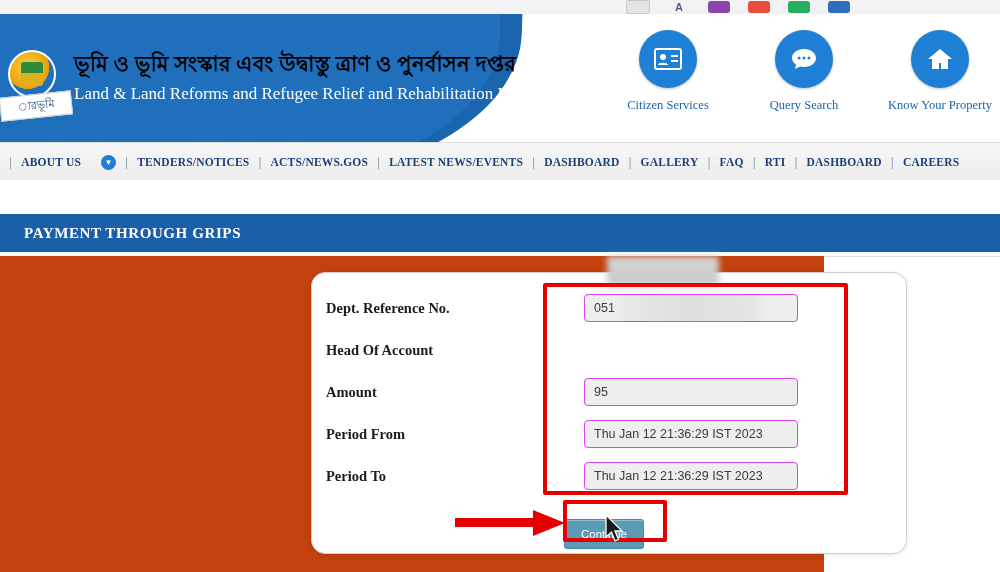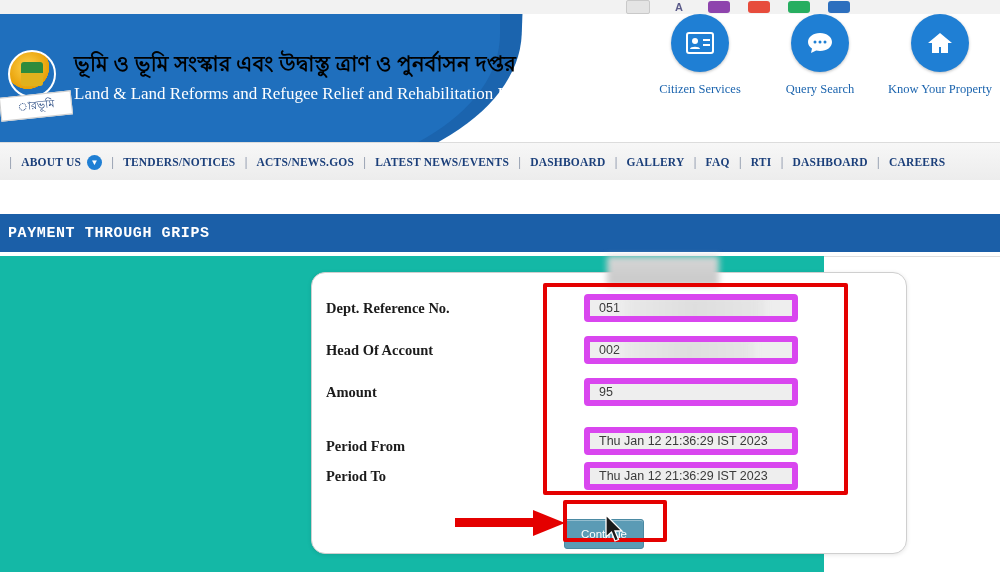--- a/index.html
+++ b/index.html
@@ -62,21 +62,21 @@
   }
   .title-bn{
     position:absolute;left:74px;top:34px;color:#000000;font-size:21px;font-weight:bold;
     font-family:"Liberation Serif", serif;letter-spacing:0.3px;white-space:nowrap;
   }
   .title-en{
     position:absolute;left:74px;top:70px;color:#ffffff;font-size:17px;
     font-family:"Liberation Serif", serif;white-space:nowrap;
   }
 
-  .quick-links{position:absolute;right:0px;top:0;display:flex;gap:0px;align-items:center;}
+  .quick-links{position:absolute;right:0px;top:16px;display:flex;gap:16px;align-items:center;}
   .ql{width:120px;text-align:center;position:relative;}
   .ql .circle{
     width:58px;height:58px;border-radius:50%;background:#1f7fd4;margin:0 auto;
     display:flex;align-items:center;justify-content:center;color:#ffffff;
     box-shadow:0 1px 3px rgba(0,0,0,0.25);
   }
   .ql .circle svg{display:block;}
   .ql .lbl{
     margin-top:10px;color:#1b64ae;font-size:12.5px;font-family:"Liberation Serif", serif;
     white-space:nowrap;
@@ -84,59 +84,59 @@
 
   
   .nav{
     position:absolute;left:0;top:142px;width:1000px;height:38px;
     background:linear-gradient(180deg,#f7f7f7 0%,#ececec 100%);
     border-top:1px solid #dcdcdc;border-bottom:1px solid #cfcfcf;
     display:flex;align-items:center;overflow:hidden;
   }
   .nav .item{
     color:#1b3f7a;font-size:11.5px;font-weight:bold;font-family:"Liberation Serif", serif;
-    white-space:nowrap;letter-spacing:0.2px;display:flex;align-items:center;gap:6px;
+    white-space:nowrap;letter-spacing:0.2px;display:flex;align-items:center;gap:20px;
   }
   .nav .sep{color:#9aa4b4;font-size:12px;padding:0 9px;}
   .nav .caret{
     width:15px;height:15px;border-radius:50%;background:#1f7fd4;color:#fff;
     font-size:8px;display:inline-flex;align-items:center;justify-content:center;
   }
 
   
   .pagebandwrap{position:absolute;left:0;top:180px;width:1000px;height:36px;background:#ffffff;}
   .pageband{
     position:absolute;left:0;top:214px;width:1000px;height:38px;
     background:#1b5fa8;display:flex;align-items:center;
   }
   .pageband .t{
-    color:#ffffff;font-size:15px;font-weight:bold;font-family:Liberation Mono, monospace;
-    margin-left:8px;letter-spacing:0.6px;
+    color:#ffffff;font-size:15px;font-weight:bold;font-family:Liberation Serif, serif;
+    margin-left:24px;letter-spacing:0.6px;
   }
   .pageband-bottom{
     position:absolute;left:0;top:252px;width:1000px;height:4px;background:#ffffff;
     border-bottom:1px solid #dddddd;
   }
 
   
-  .content{position:absolute;left:0;top:256px;width:824px;height:316px;background:#14b8a6;}
+  .content{position:absolute;left:0;top:256px;width:824px;height:316px;background:#c2410c;}
 
   .card{
     position:absolute;left:311px;top:16px;width:594px;height:280px;
     background:#ffffff;border:1px solid #cfcfcf;border-radius:14px;
     box-shadow:0 1px 4px rgba(0,0,0,0.10);
   }
 
   .form-row{position:absolute;left:14px;width:566px;height:42px;display:flex;align-items:center;}
   .form-row .lab{
     width:258px;color:#1b1b1b;font-size:14.5px;font-weight:bold;
     font-family:"Liberation Serif", serif;
   }
   .form-row .fld{
-    width:214px;height:28px;background:#eeeeee;border:6px solid #d946ef;border-radius:4px;
+    width:214px;height:28px;background:#eeeeee;border:1px solid #d946ef;border-radius:4px;
     color:#3a3a3a;font-size:12.5px;font-family:"Liberation Sans", sans-serif;
     display:flex;align-items:center;padding-left:9px;box-sizing:border-box;
     position:relative;overflow:hidden;
   }
   .fld .blur{
     position:absolute;top:-6px;height:40px;
     background:linear-gradient(90deg,#e9e9e9,#dedede,#e6e6e6);
     filter:blur(4px);
   }
 
@@ -262,34 +262,30 @@
     <div class="form-row" style="top:14px;">
       <div class="lab">Dept. Reference No.</div>
       <div class="fld">
         <span>051</span>
         <span class="blur" style="left:34px;width:140px;"></span>
       </div>
     </div>
 
     <div class="form-row" style="top:56px;">
       <div class="lab">Head Of Account</div>
-      <div class="fld">
-        <span>002</span>
-        <span class="blur" style="left:34px;width:130px;"></span>
-      </div>
     </div>
 
     <div class="form-row" style="top:98px;">
       <div class="lab">Amount</div>
       <div class="fld">
         <span>95</span>
       </div>
     </div>
 
-    <div class="form-row" style="top:140px;align-items:flex-end;">
+    <div class="form-row" style="top:140px;">
       <div class="lab">Period From</div>
       <div class="fld">
         <span>Thu Jan 12 21:36:29 IST 2023</span>
       </div>
     </div>
 
     <div class="form-row" style="top:182px;">
       <div class="lab">Period To</div>
       <div class="fld">
         <span>Thu Jan 12 21:36:29 IST 2023</span>

